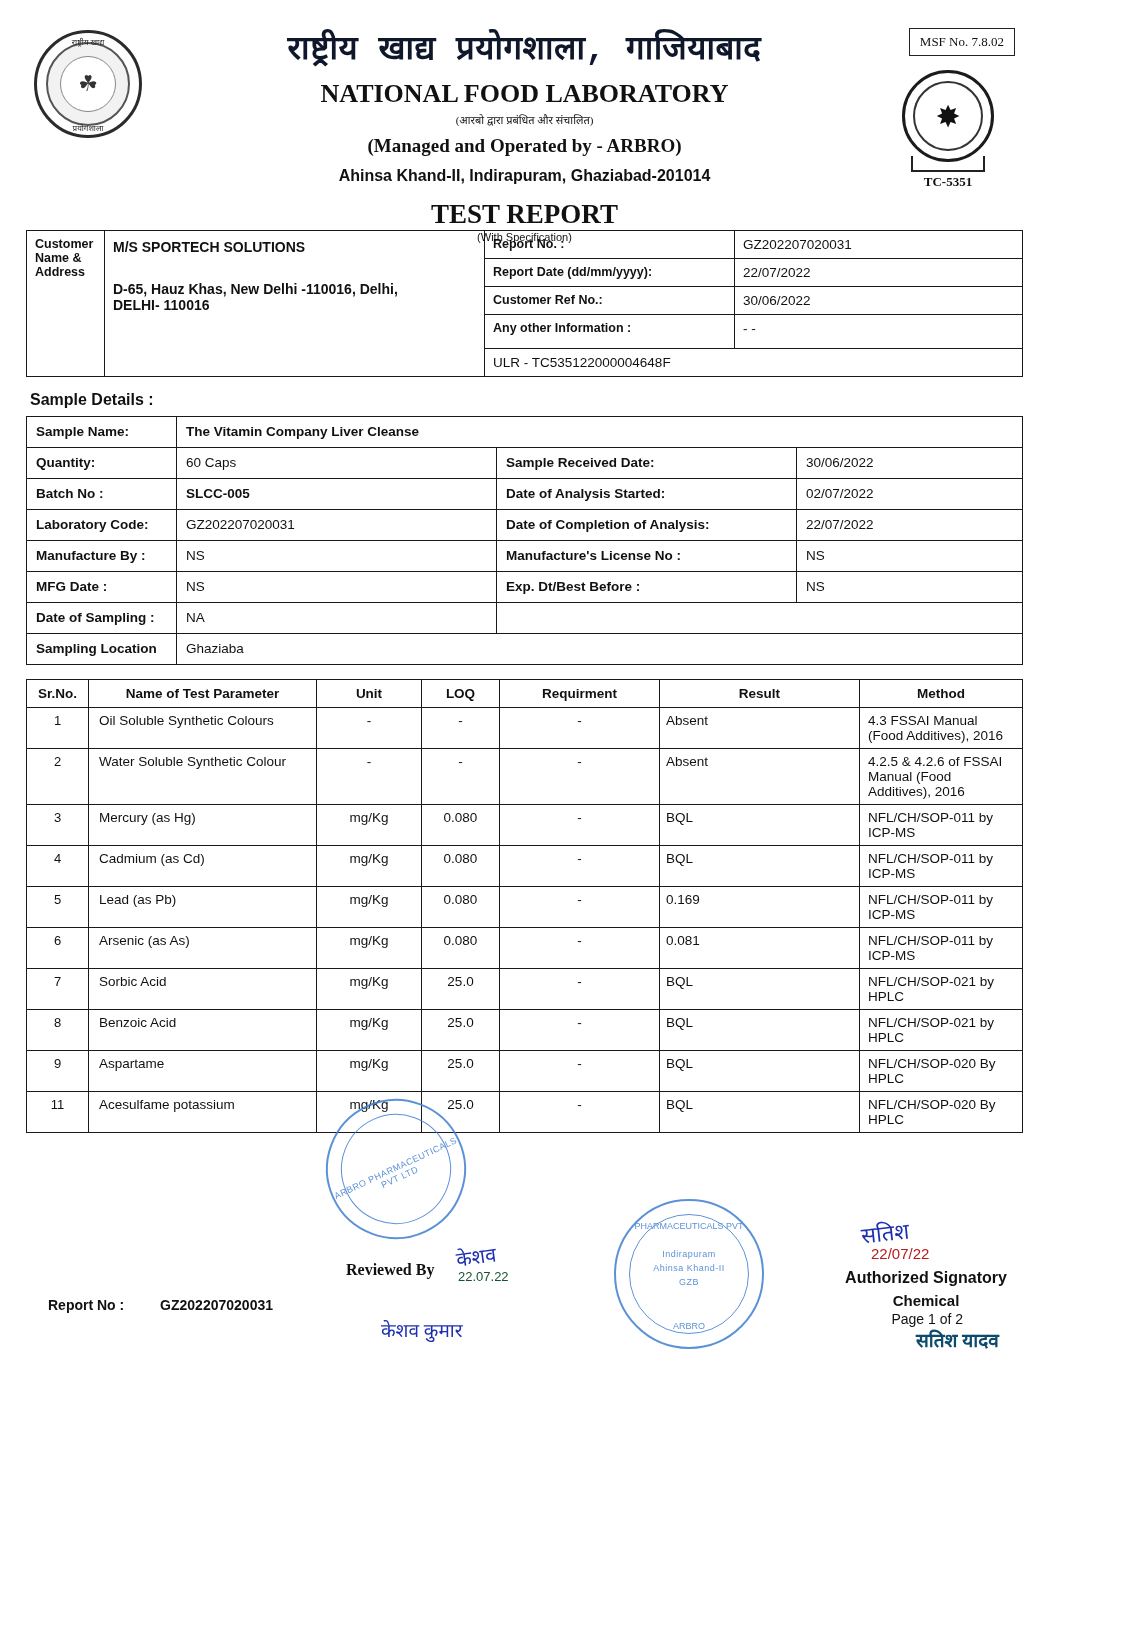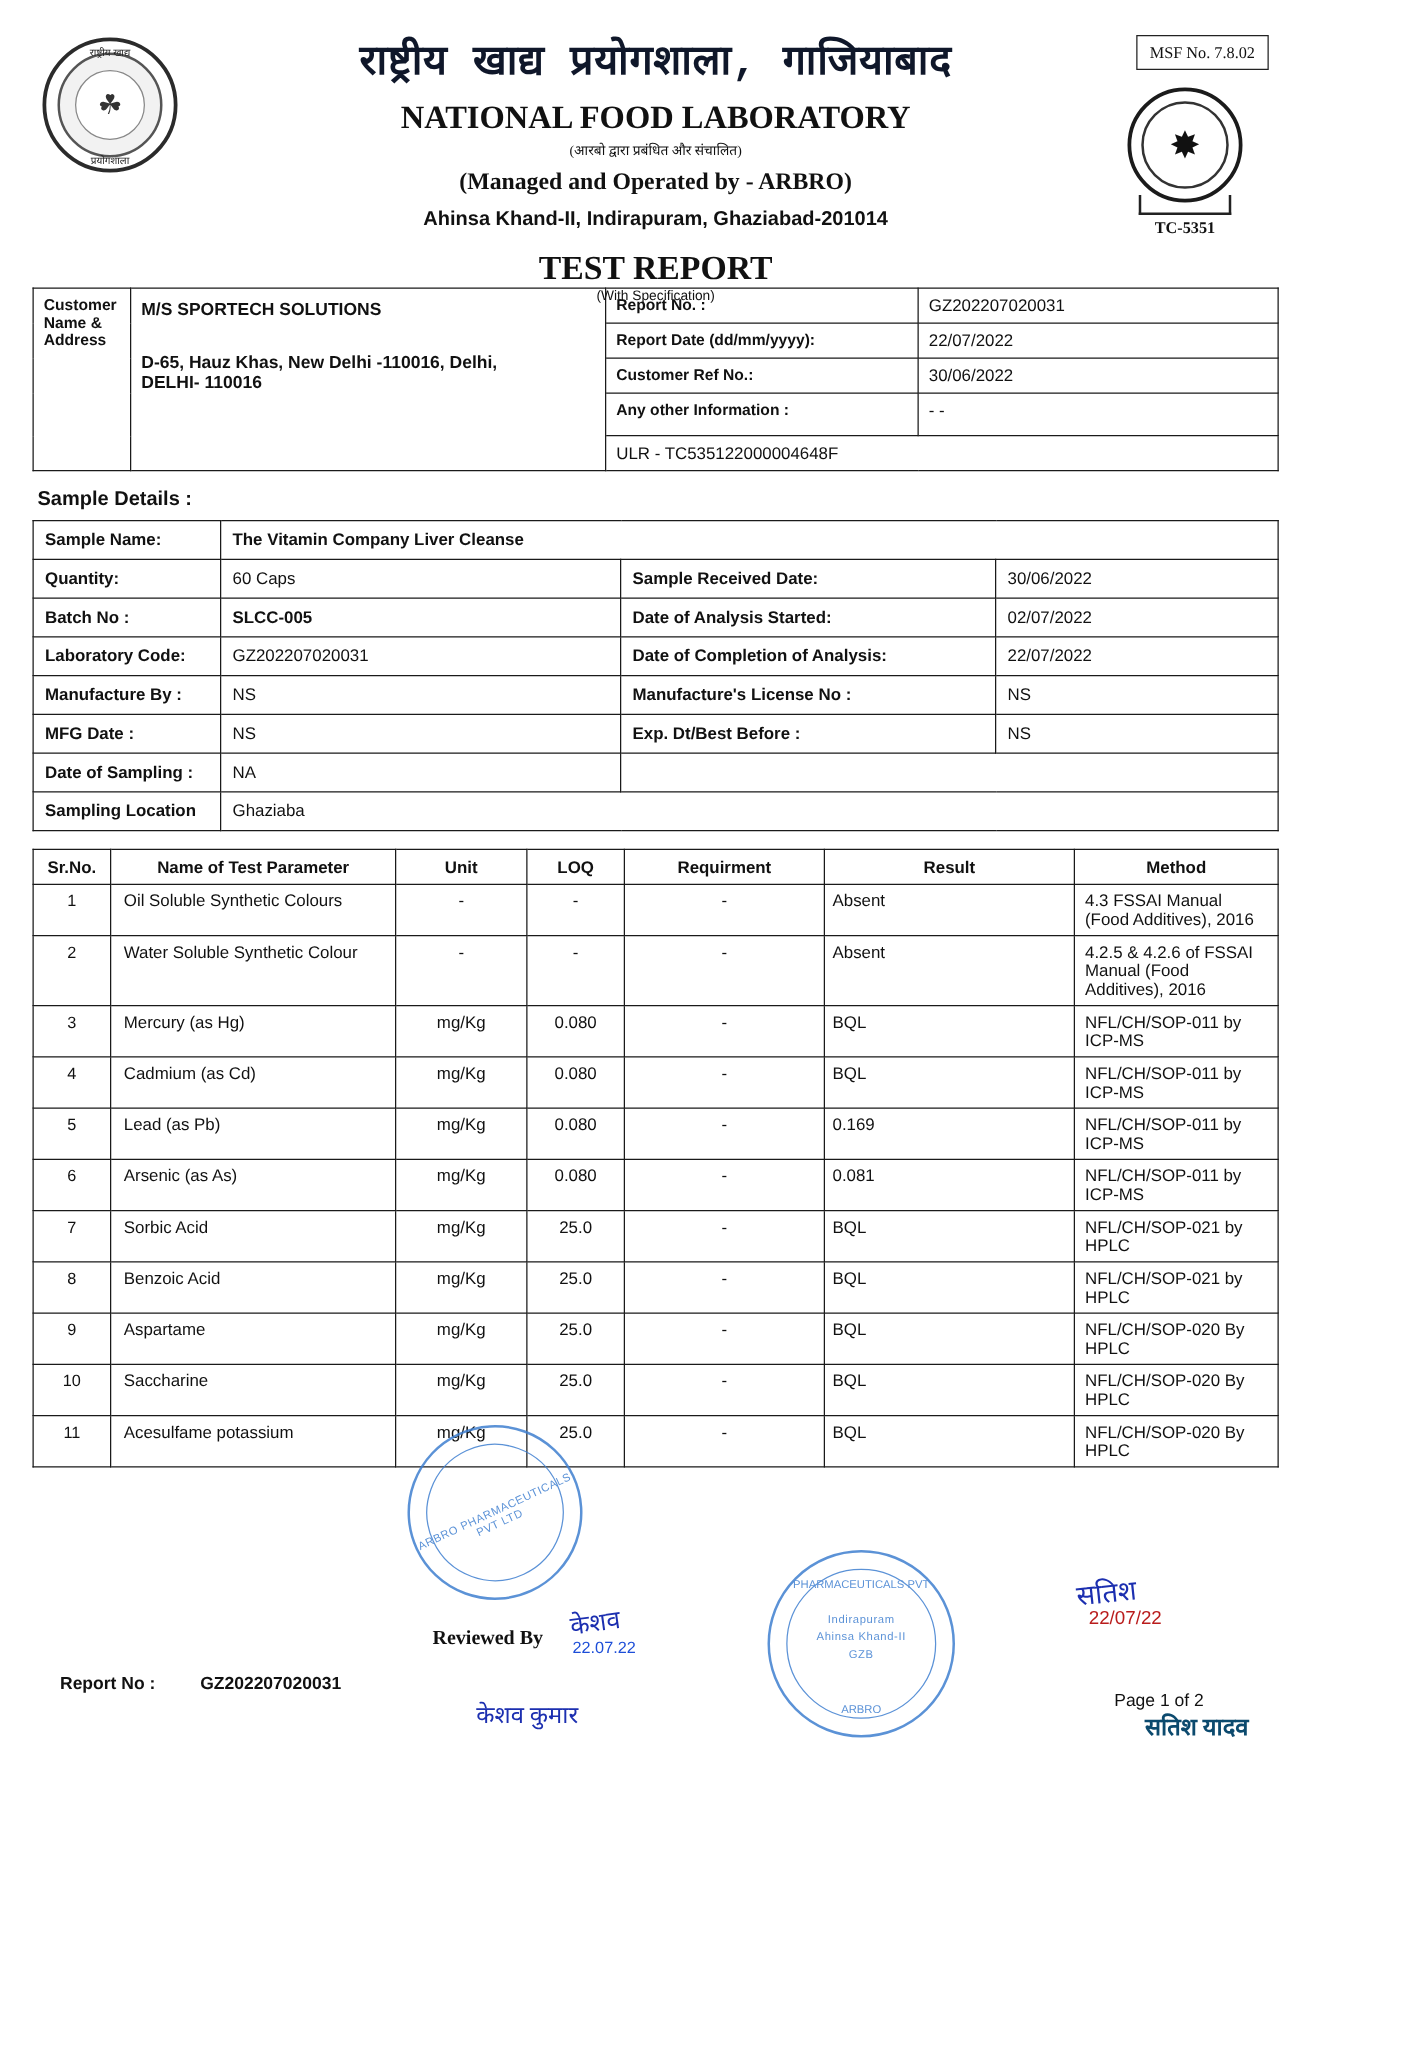--- a/index.html
+++ b/index.html
@@ -229,21 +229,21 @@
     font-size: 20px;
     color: #1c2fb0;
     font-family: "Liberation Serif", serif;
     transform: rotate(-8deg);
   }
   .rev-date {
     position: absolute;
     left: 432px;
     top: 130px;
     font-size: 13px;
-    color: #1d4ed8;
+    color: #14532d;
   }
   .auth {
     position: absolute;
     left: 800px;
     top: 130px;
     font-size: 16px;
     font-weight: 700;
     text-align: center;
     width: 200px;
   }
@@ -537,29 +537,20 @@
     <tr>
       <td class="sr">9</td>
       <td class="name">Aspartame</td>
       <td class="c">mg/Kg</td>
       <td class="c">25.0</td>
       <td class="c">-</td>
       <td>BQL</td>
       <td class="method">NFL/CH/SOP-020 By HPLC</td>
     </tr>
     <tr>
-      <td class="sr">10</td>
-      <td class="name">Saccharine</td>
-      <td class="c">mg/Kg</td>
-      <td class="c">25.0</td>
-      <td class="c">-</td>
-      <td>BQL</td>
-      <td class="method">NFL/CH/SOP-020 By HPLC</td>
-    </tr>
-    <tr>
       <td class="sr">11</td>
       <td class="name">Acesulfame potassium</td>
       <td class="c">mg/Kg</td>
       <td class="c">25.0</td>
       <td class="c">-</td>
       <td>BQL</td>
       <td class="method">NFL/CH/SOP-020 By HPLC</td>
     </tr>
   </tbody>
     </table>
@@ -580,20 +571,24 @@
       <div class="s-arc-bot">ARBRO</div>
     </div>
 
     <div class="rev-sign">केशव</div>
     <div class="rev-date">22.07.22</div>
     <div class="reviewed">Reviewed By</div>
     <div class="rev-name">केशव कुमार</div>
 
     <div class="auth-sign">सतिश</div>
     <div class="auth-date">22/07/22</div>
+    <div class="auth">
+      <div>Authorized Signatory</div>
+      <div class="sub">Chemical</div>
+    </div>
     <div class="auth-name">सतिश यादव</div>
 
     <div class="report-no">
       <span>Report No :</span>
       <span class="val">GZ202207020031</span>
     </div>
 
     <div class="page-no">Page 1 of 2</div>
   </div>
 

